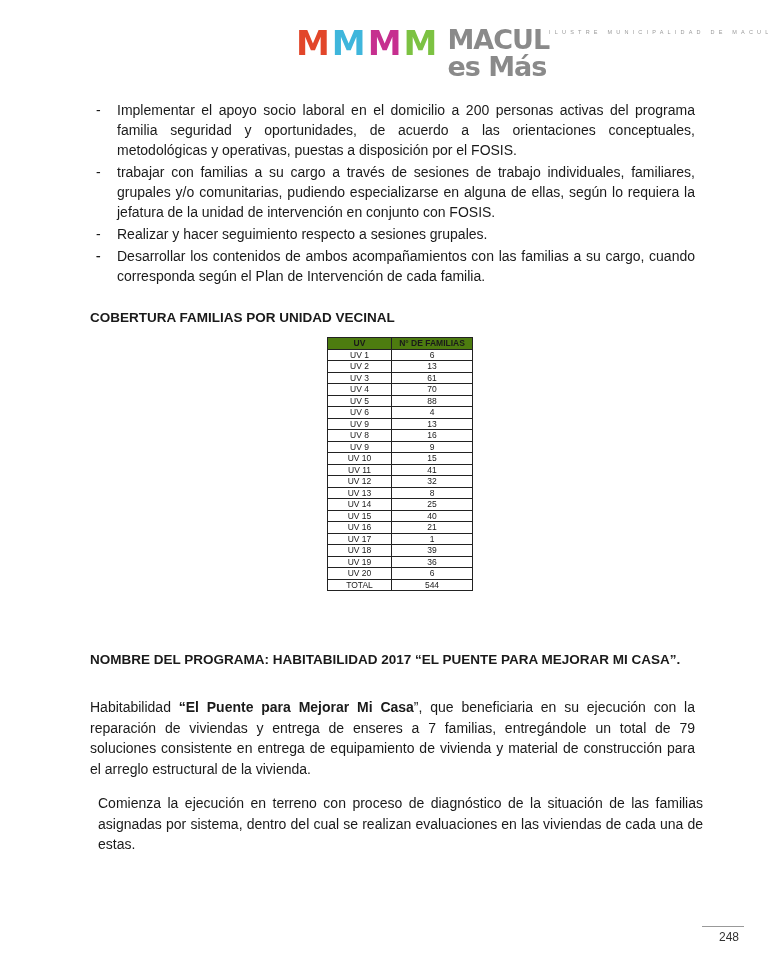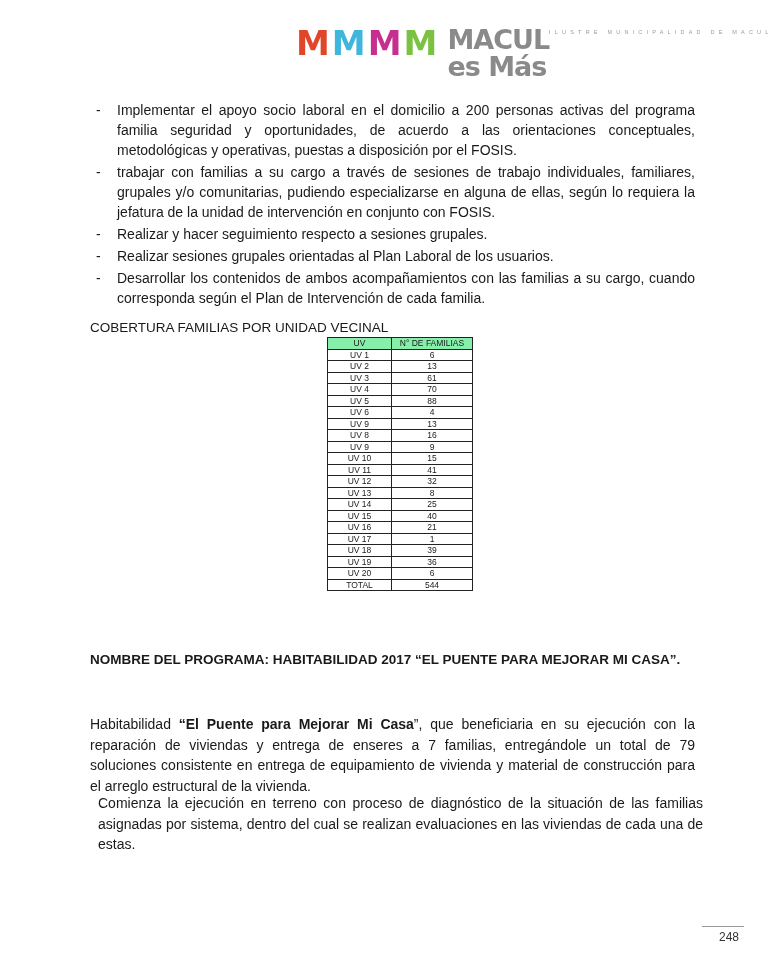--- a/index.html
+++ b/index.html
@@ -9,33 +9,33 @@
   .mmmm { display:flex; gap:2px; }
   .mmmm span { display:inline-block; font-family:"DejaVu Sans", sans-serif; font-weight:bold; font-size:34px; line-height:34px; }
   .brand { margin-left:10px; display:flex; flex-direction:row; }
   .brand-name { font-family:"DejaVu Sans", sans-serif; font-weight:bold; font-size:27px; line-height:27px; color:#8a8a8a; letter-spacing:-1px; }
   .brand-sub { font-size:5.5px; letter-spacing:4.2px; color:#9a9a9a; margin-top:3px; white-space:nowrap; }
 
   .content { position:absolute; left:90px; top:100px; width:605px; font-size:14px; line-height:20px; }
   .bullets { list-style:none; margin:0; padding:0; }
   .bullets li { position:relative; padding-left:27px; text-align:justify; margin-bottom:2px; }
   .bullets li .dash { position:absolute; left:6px; top:0; }
-  .section-title { font-weight:normal; font-size:13.5px; margin-top:10px; }
+  .section-title { font-weight:bold; font-size:13.5px; margin-top:22px; }
 
   .table-wrap { position:absolute; left:327px; top:337px; }
   table.uv { border-collapse:collapse; font-size:8.5px; line-height:10px; }
   table.uv th, table.uv td { border:1px solid #222; text-align:center; padding:0; height:10.5px; }
-  table.uv th { font-weight:normal; background:#86efac; }
+  table.uv th { font-weight:bold; background:#4d7c0f; }
   table.uv td.c1, table.uv th.c1 { width:63px; }
   table.uv td.c2, table.uv th.c2 { width:80px; }
   table.uv tr.total td { font-weight:normal; }
 
   .program-title { position:absolute; left:90px; top:652px; font-weight:bold; font-size:13.5px; }
   .para { position:absolute; left:90px; width:605px; font-size:14px; line-height:20.5px; text-align:justify; }
-  .para1 { top:714px; }
+  .para1 { top:697px; }
   .para2 { top:785px; }
   .para b { font-weight:bold; }
 
   .footer-line { position:absolute; left:702px; top:926px; width:42px; height:1px; background:#999; }
   .page-number { position:absolute; left:713px; top:930px; font-size:12px; color:#333;margin-left:6px; }
 </style>
 </head>
 <body>
 
 <div class="header-logo">
@@ -49,21 +49,21 @@
     <div class="brand-name">MACUL es Más</div>
     <div class="brand-sub">ILUSTRE MUNICIPALIDAD DE MACUL</div>
   </div>
 </div>
 
 <div class="content">
   <ul class="bullets">
     <li><span class="dash">-</span><span>Implementar el apoyo socio laboral en el domicilio a 200 personas activas del programa familia seguridad y oportunidades, de acuerdo a las orientaciones conceptuales, metodológicas y operativas, puestas a disposición por el FOSIS.</span></li>
     <li><span class="dash">-</span><span>trabajar con familias a su cargo a través de sesiones de trabajo individuales, familiares, grupales y/o comunitarias, pudiendo especializarse en alguna de ellas, según lo requiera la jefatura de la unidad de intervención en conjunto con FOSIS.</span></li>
     <li><span class="dash">-</span><span>Realizar y hacer seguimiento respecto a sesiones grupales.</span></li>
-    <li><span class="dash">-</span><span>Realizar sesiones grupales orientadas al Plan Laboral de los usuarios.</span></li>
+    <li><span class="dash">-</span></li>
     <li><span class="dash">-</span><span>Desarrollar los contenidos de ambos acompañamientos con las familias a su cargo, cuando corresponda según el Plan de Intervención de cada familia.</span></li>
   </ul>
   <div class="section-title">COBERTURA FAMILIAS POR UNIDAD VECINAL</div>
 </div>
 
 <div class="table-wrap">
   <table class="uv">
     <thead>
       <tr>
         <th class="c1">UV</th>

